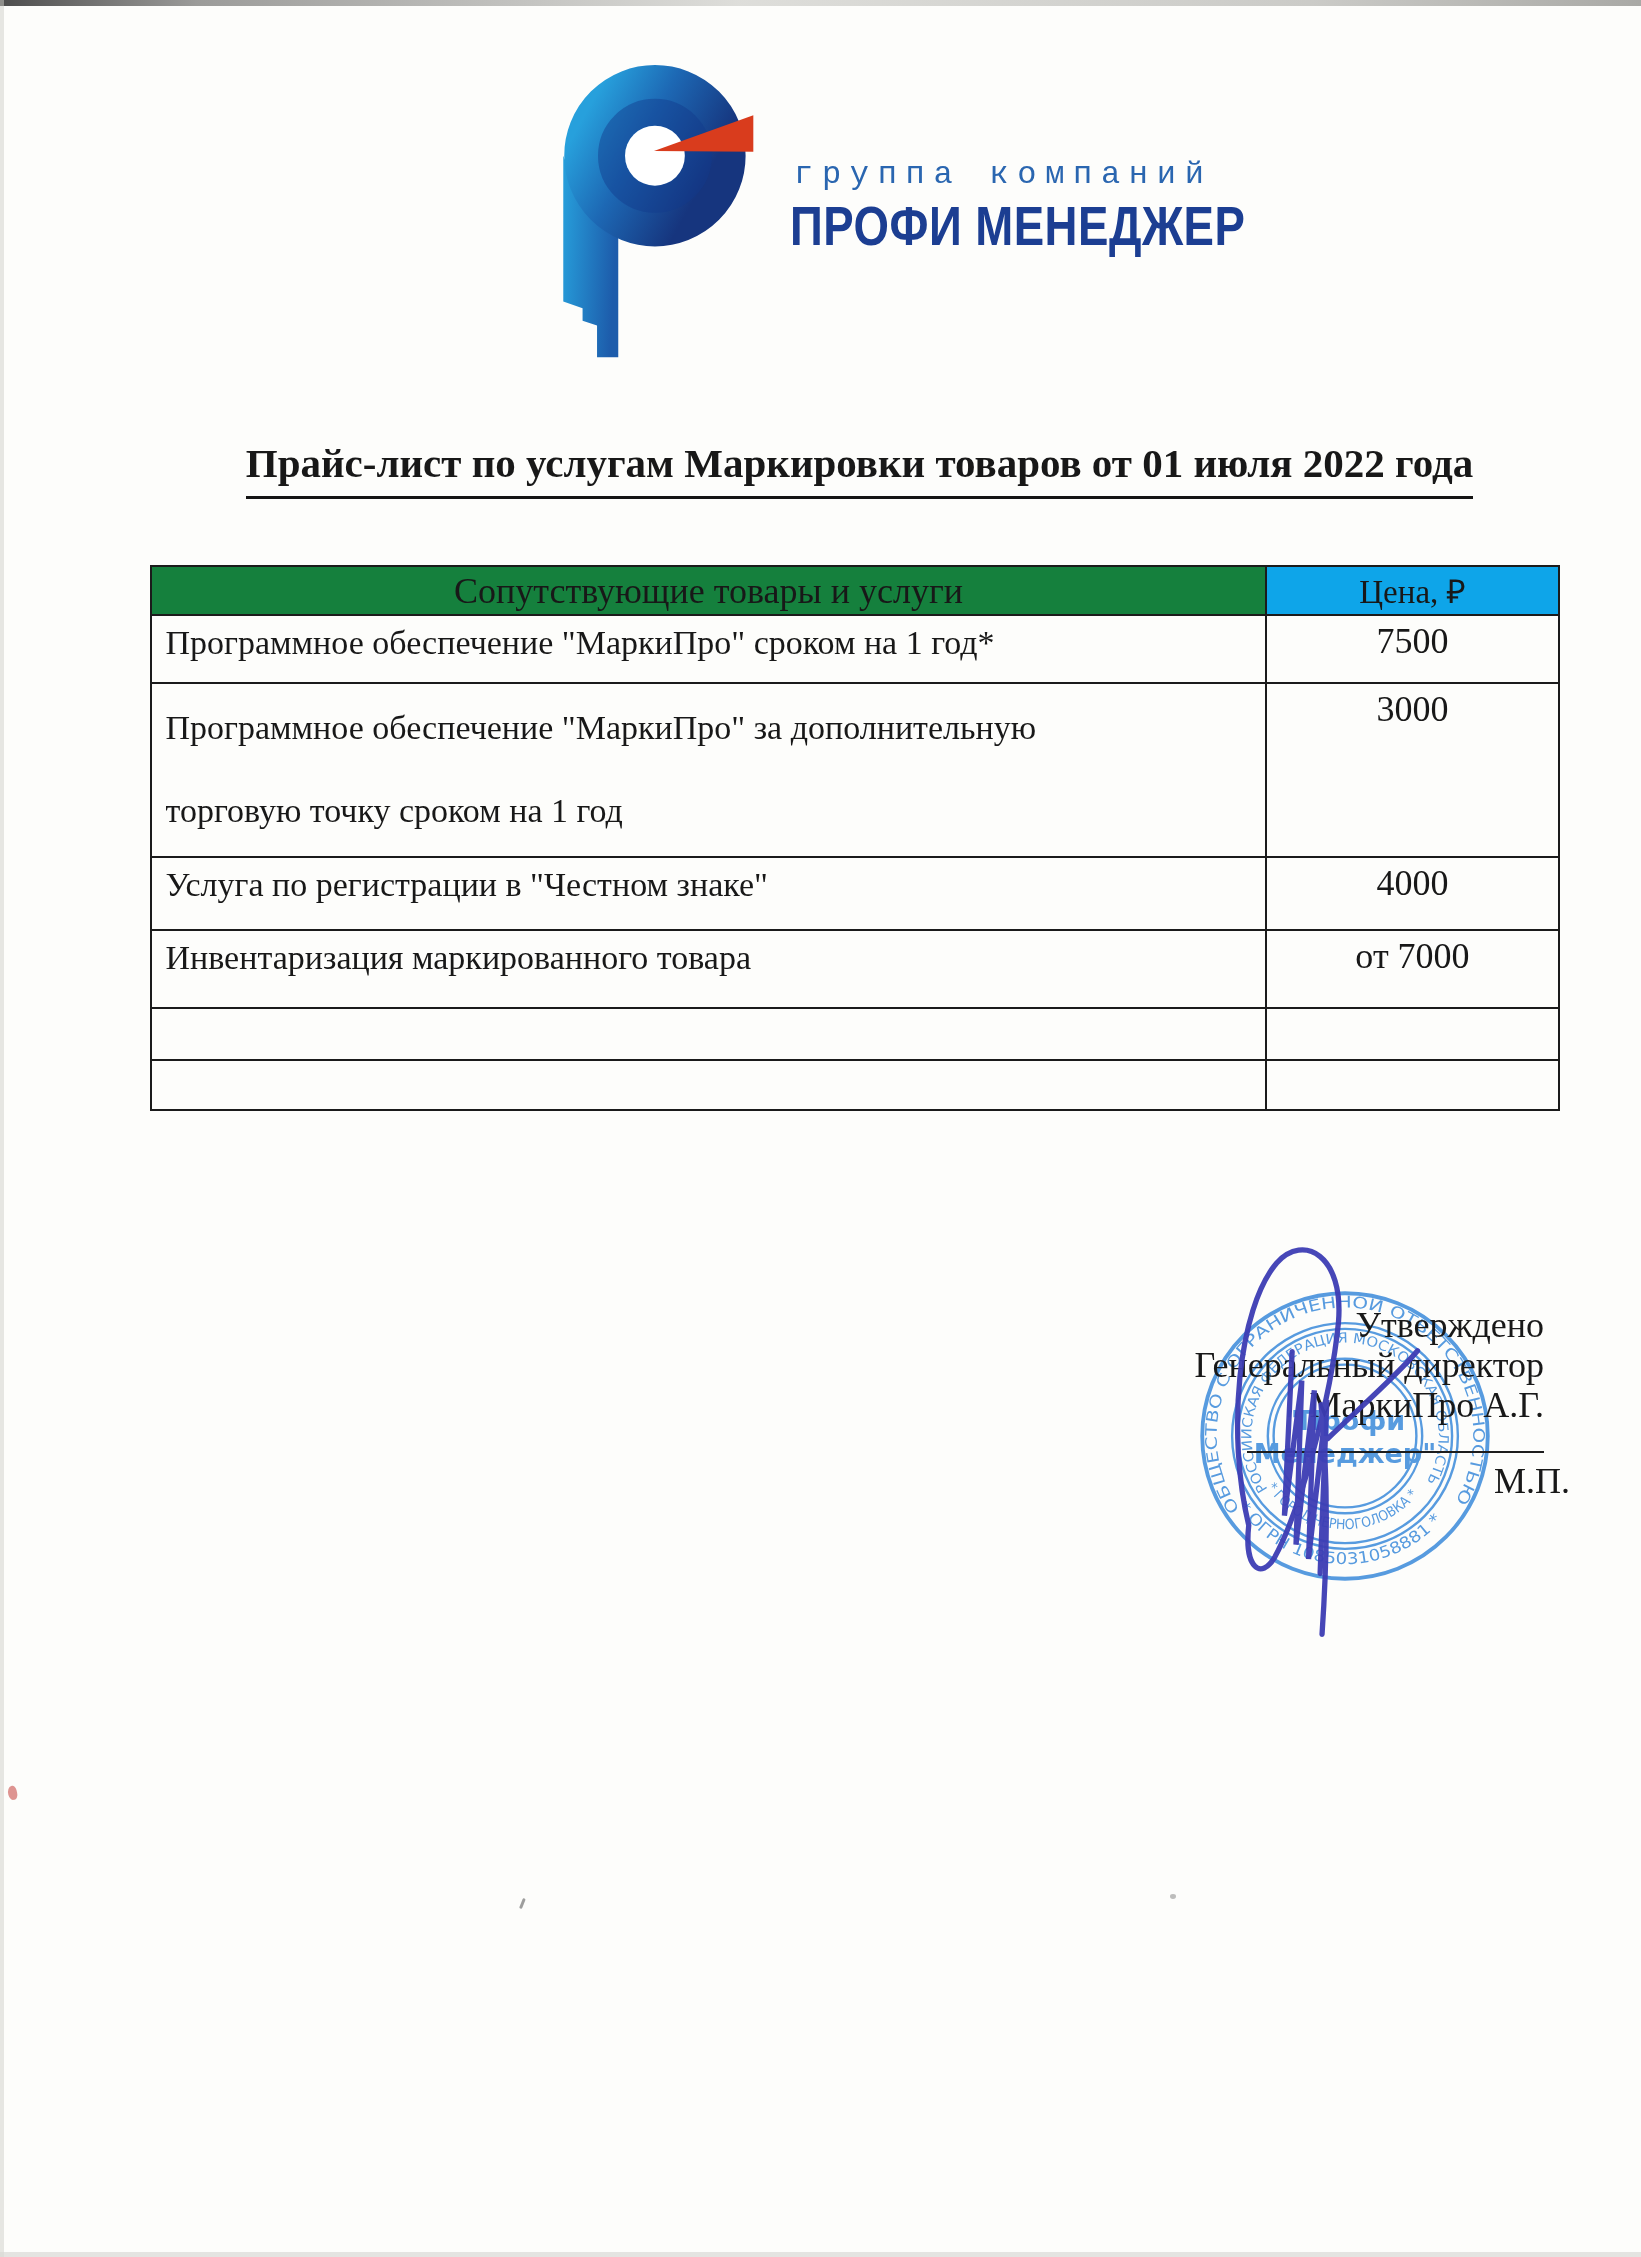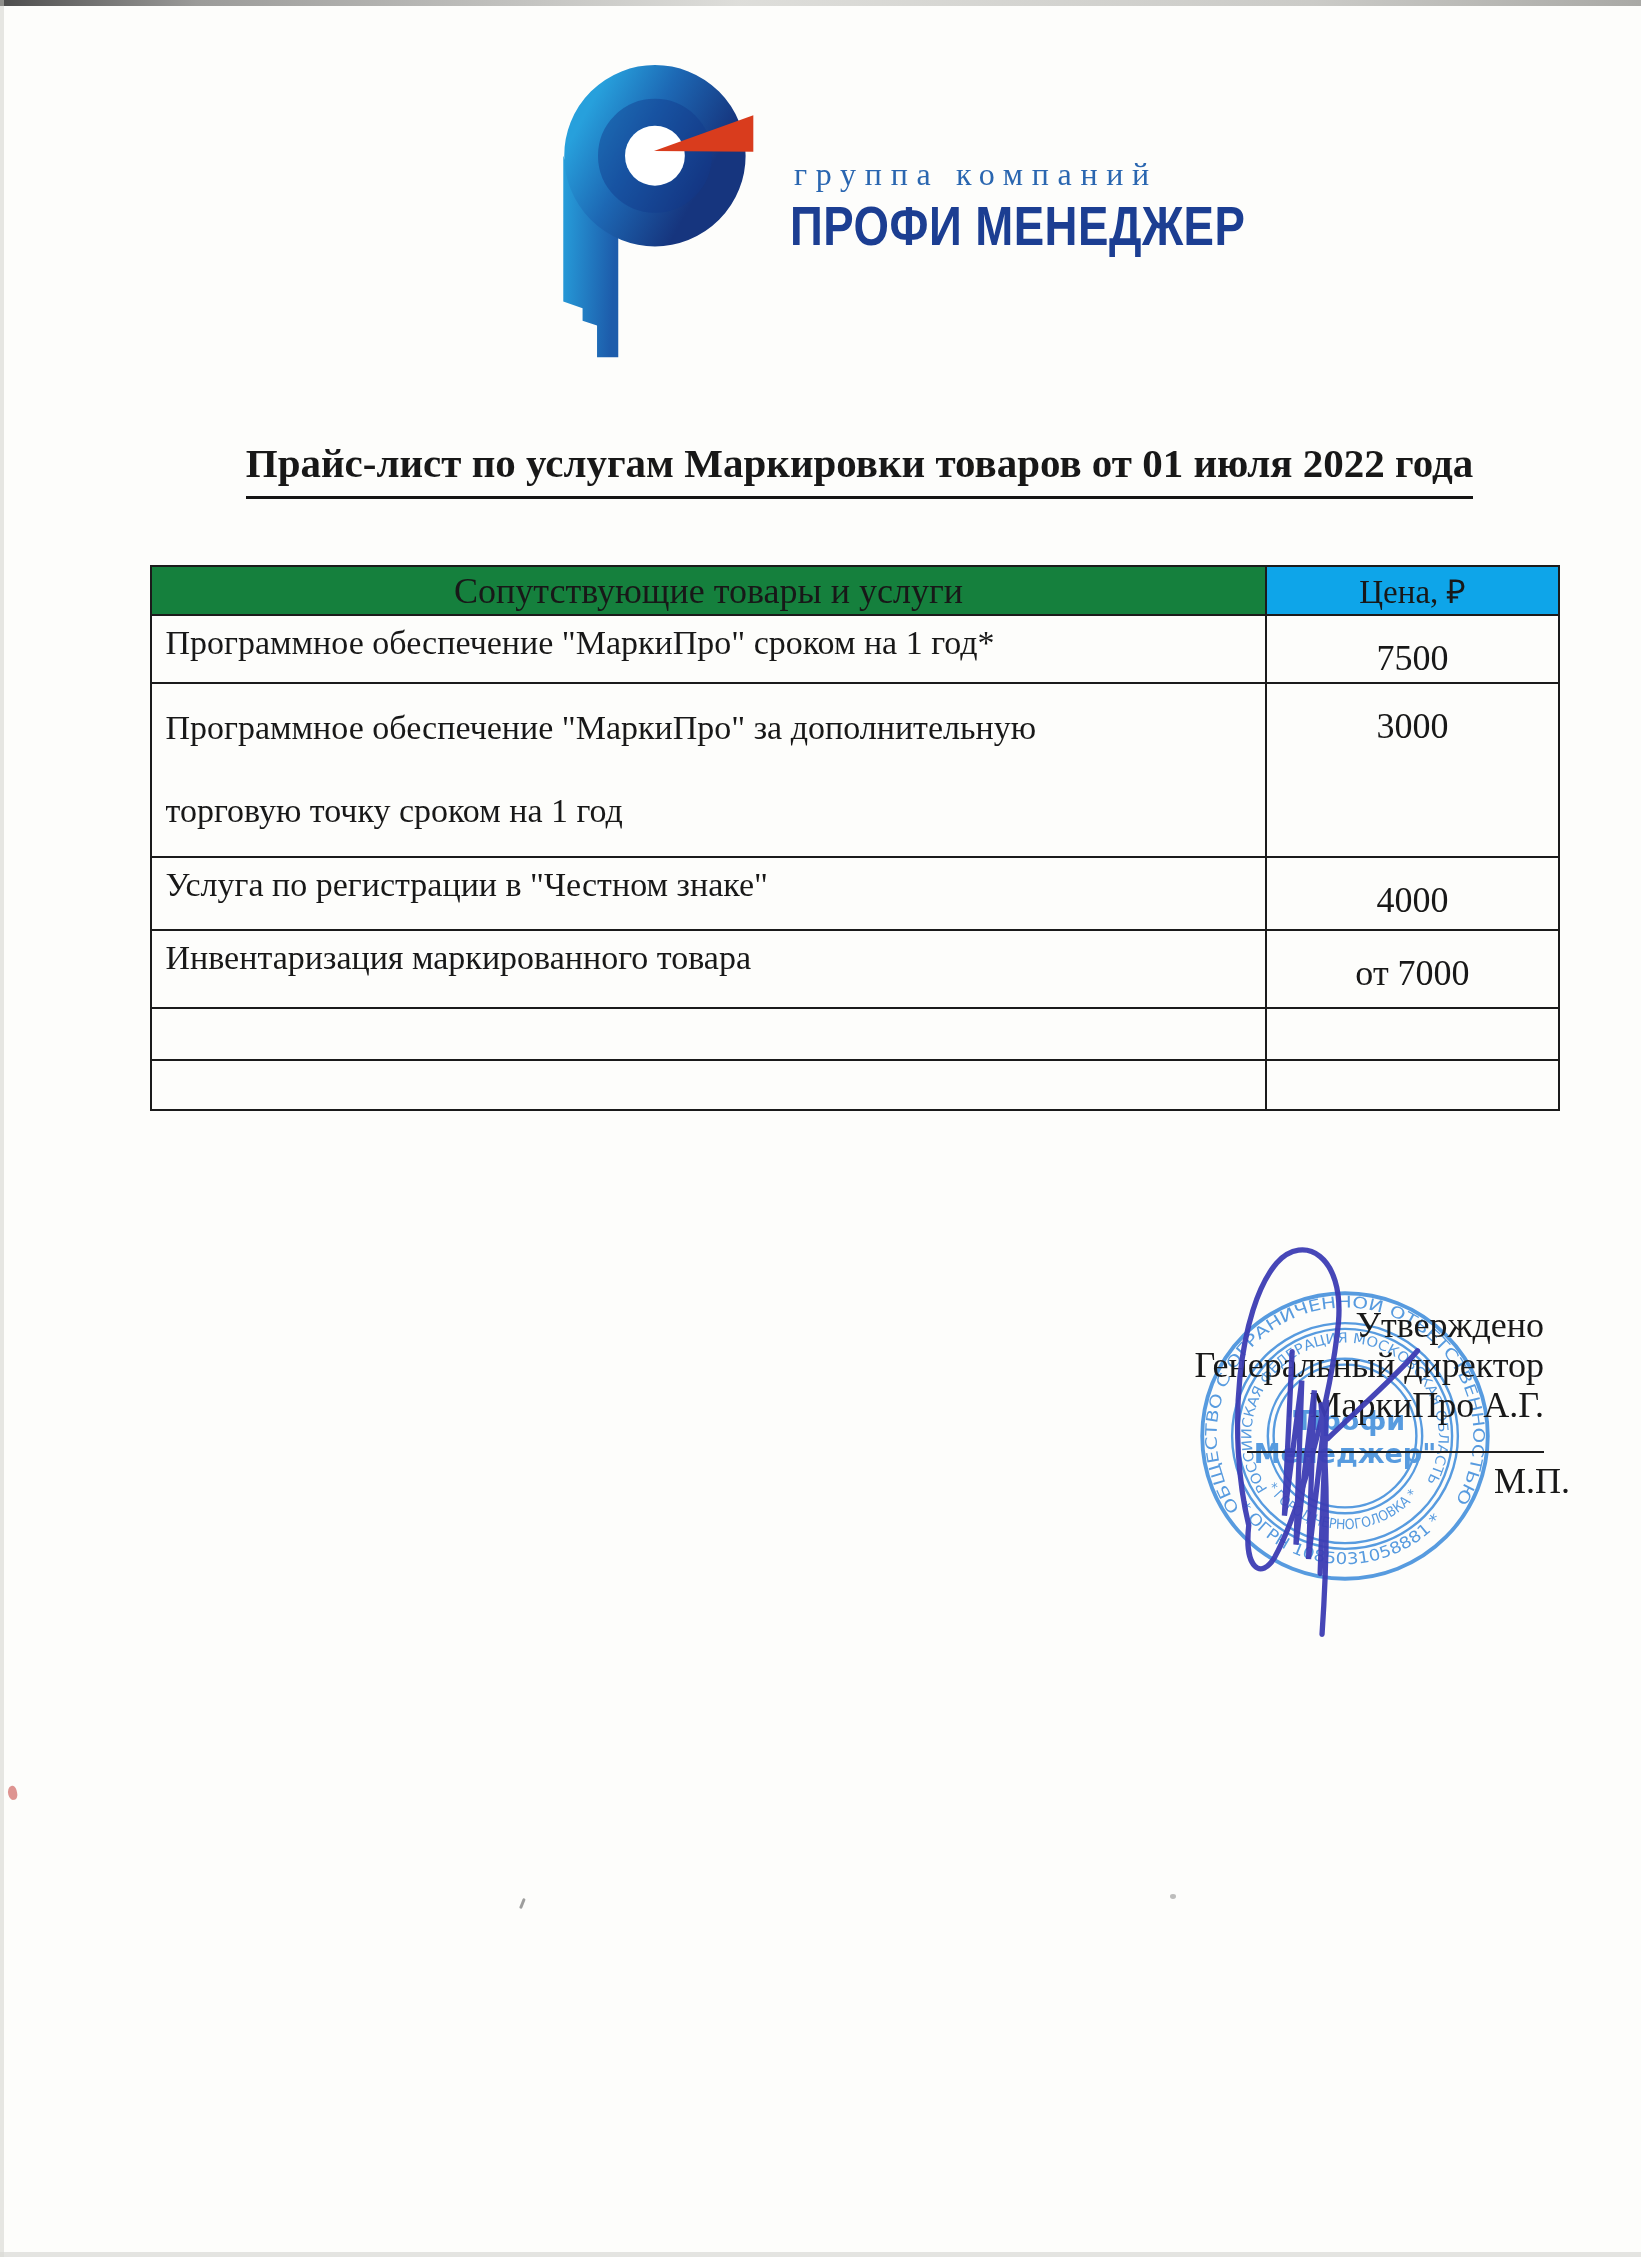--- a/index.html
+++ b/index.html
@@ -13,21 +13,21 @@
   }
   .scan-top-edge{position:absolute;top:0;left:0;right:0;height:5.8px;
     background:linear-gradient(to right,#2e2e2e,#8a8a88 12%,#d8d8d4 45%,#c2c2be 80%,#9a9a96);opacity:.85;}
   .scan-left-edge{position:absolute;top:0;left:0;bottom:0;width:3.9px;background:#cfcfc9;opacity:.5;}
   .scan-bottom-edge{position:absolute;bottom:0;left:0;right:0;height:4.8px;background:#d9d9d5;opacity:.7;}
 
   
   .logo-icon{position:absolute;left:541px;top:39px;}
   .logo-group{
     position:absolute;left:794px;top:156px;
-    font-family:Liberation Serif, serif;
+    font-family:Liberation Mono, monospace;
     font-size:32px;letter-spacing:8.7px;color:#2a66b0;white-space:nowrap;
   }
   .logo-name{
     position:absolute;left:790px;top:195px;
     font-family:"Liberation Sans",sans-serif;font-weight:bold;
     font-size:48px;letter-spacing:0.5px;color:#1c3e92;white-space:nowrap;
     transform:scale(0.95,1.14);transform-origin:left top;
   }
 
   
@@ -53,21 +53,21 @@
   tr.hdr{height:46px;}
   tr.hdr th{font-size:36px;text-align:center;vertical-align:middle;}
   tr.r1{height:68px;} tr.r2{height:140px;} tr.r3{height:62px;}
   tr.r4{height:73px;} tr.r5{height:78px;} tr.r6{height:52px;} tr.r7{height:50px;}
   td.svc{
     font-size:34px;line-height:42px;
     padding:5.8px 116px 3.9px 13.5px;vertical-align:top;text-align:left;
   }
   tr.r2 td.svc{line-height:83px;padding-top:1.9px;}
   td.prc{
-    font-size:36px;text-align:center;vertical-align:top;padding-top:21px;margin-top:32px;
+    font-size:36px;text-align:center;vertical-align:top;padding-top:4px;margin-top:32px;
   }
 
   
   .footnote{position:absolute;left:130px;top:1190px;font-size:27.5px;}
 
   
   .approval{
     position:absolute;right:97px;top:1305px;
     text-align:right;font-size:36px;line-height:40px;white-space:nowrap;
   }

